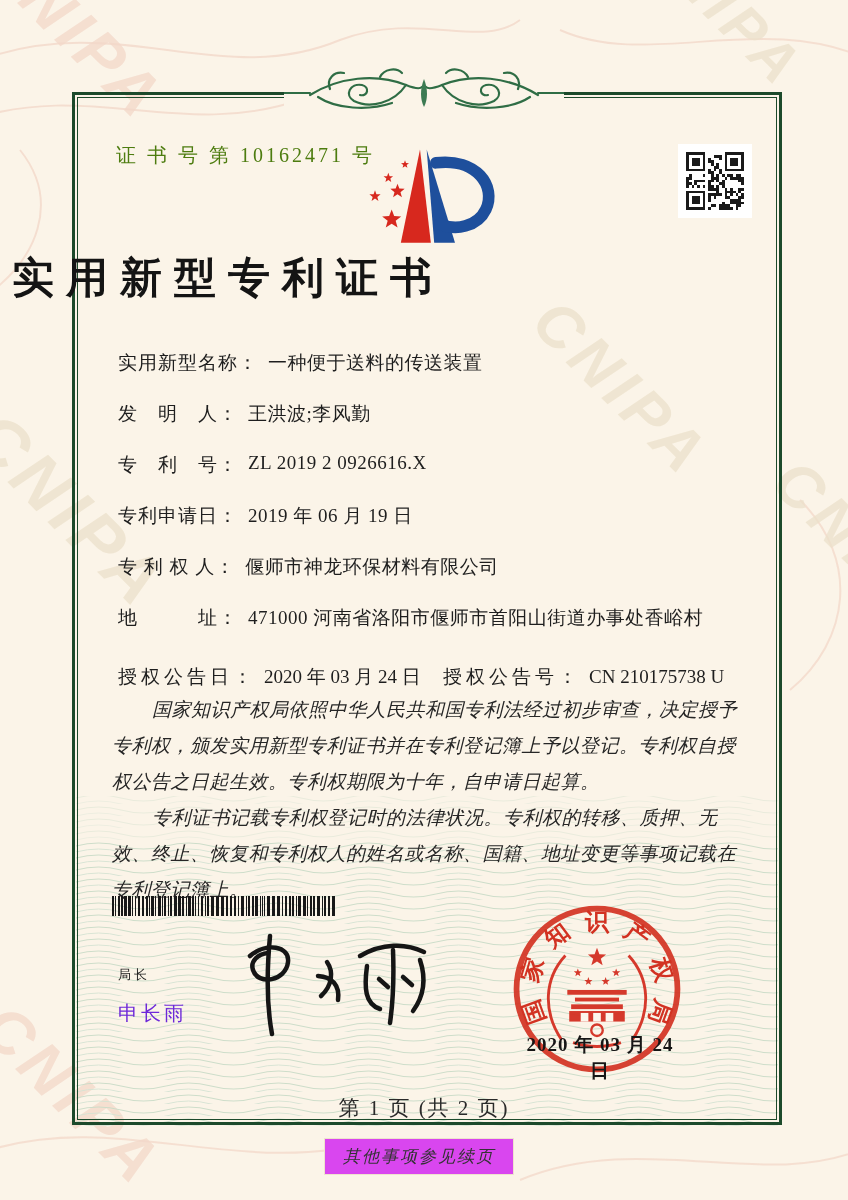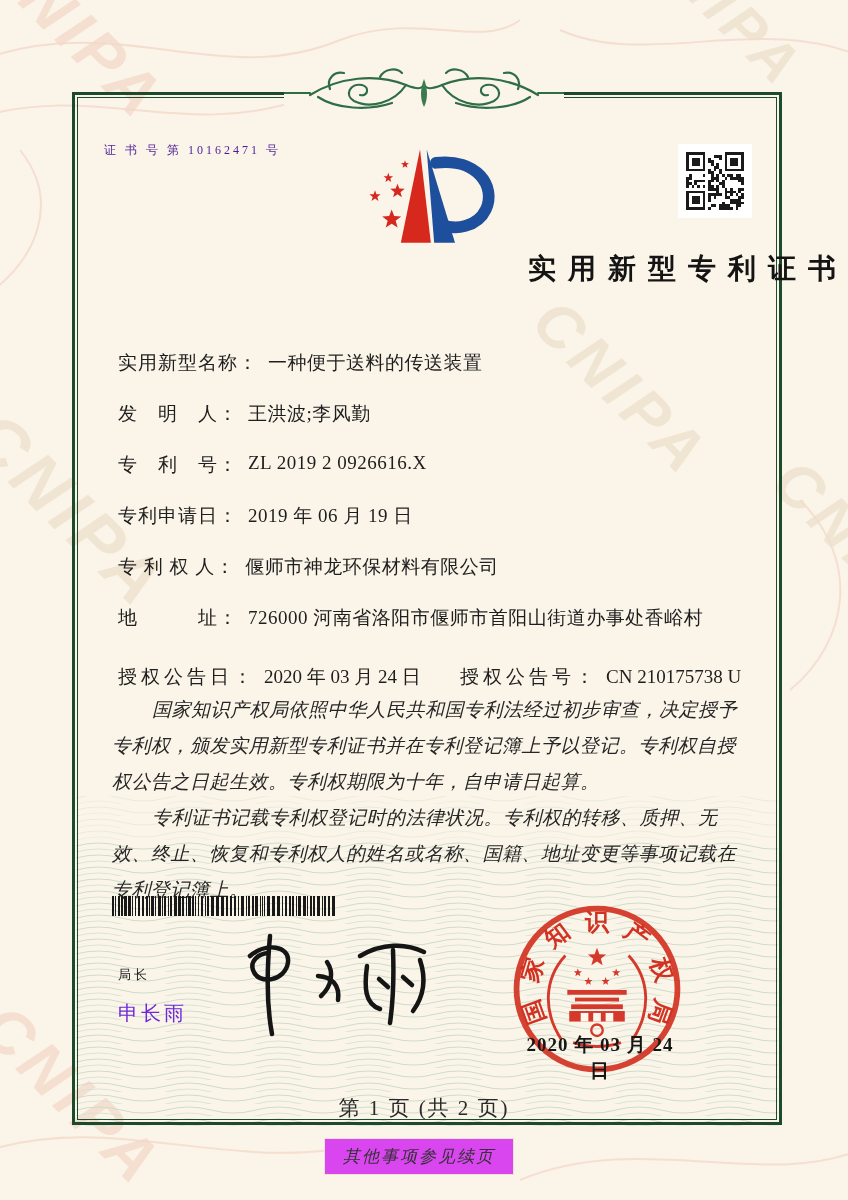--- a/index.html
+++ b/index.html
@@ -27,37 +27,37 @@
   
   .border-outer { position:absolute; left:72px; top:92px; width:710px; height:1033px;
                   border:3px solid #1c4a2b; z-index:3; pointer-events:none; }
   .border-inner { position:absolute; left:2px; top:2px; right:2px; bottom:2px;
                   border:1px solid #1c4a2b; }
   .ornament { position:absolute; left:284px; top:61px; width:280px; height:64px;
               background:#fbf4e8; z-index:4; }
 
   .content { position:absolute; left:0; top:0; width:848px; height:1200px; z-index:5; }
 
-  .cert-no { position:absolute; left:104px; top:142px; font-size:12px; letter-spacing:3px; color:#4c1d95; }
+  .cert-no { position:absolute; left:116px; top:142px; font-size:20px; letter-spacing:3px; color:#4d7c0f; }
 
   .logo { position:absolute; left:350px; top:142px; }
 
   .qr-wrap { position:absolute; left:678px; top:144px; width:74px; height:74px; background:#ffffff;
              display:flex; align-items:center; justify-content:center; }
 
-  .title { position:absolute; left:0; top:250px; width:848px; text-align:right;
-           font-size:28px; font-weight:700; letter-spacing:12px; text-indent:12px; color:#141414; }
+  .title { position:absolute; left:0; top:250px; width:848px; text-align:left;
+           font-size:42px; font-weight:700; letter-spacing:12px; text-indent:12px; color:#141414; }
 
   .fields { position:absolute; left:118px; top:350px; width:620px; }
   .field-row { display:flex; margin-bottom:29px; height:22px; font-size:19px; color:#1e1e1e; }
   .field-label { letter-spacing:1px; flex-shrink:0; margin-right:10px; }
   .field-value { letter-spacing:.5px; white-space:nowrap; }
 
   .grant-row { position:absolute; left:118px; top:664px; width:640px; font-size:19px; color:#1e1e1e; }
-  .grant-pair2 { position:absolute; left:342px; top:0;font-family:Liberation Serif, serif; }
+  .grant-pair2 { position:absolute; left:325px; top:0;font-family:Liberation Serif, serif; }
   .grant-label { letter-spacing:4px; margin-right:8px; }
 
   .paras { position:absolute; left:112px; top:692px; width:628px; }
   .paras p { font-size:19px; line-height:36px; text-indent:2.1em; letter-spacing:.5px; color:#262626;
              font-style:italic; }
 
   .barcode { position:absolute; left:112px; top:896px; }
 
   .director-label { position:absolute; left:118px; top:966px; font-size:13px; letter-spacing:3px; color:#1c1c1c; }
   .director-name  { position:absolute; left:118px; top:1000px; font-size:20px; letter-spacing:3px; color:#6d28d9; }
@@ -309,21 +309,21 @@
       <div class="field-row">
         <span class="field-label">专利申请日：</span>
         <span class="field-value">2019 年 06 月 19 日</span>
       </div>
       <div class="field-row">
         <span class="field-label">专 利 权 人：</span>
         <span class="field-value">偃师市神龙环保材料有限公司</span>
       </div>
       <div class="field-row">
         <span class="field-label">地　　　址：</span>
-        <span class="field-value">726000 河南省洛阳市偃师市首阳山街道办事处香峪村</span>
+        <span class="field-value">471000 河南省洛阳市偃师市首阳山街道办事处香峪村</span>
       </div>
     </div>
 
     <div class="grant-row">
       <span>
         <span class="grant-label">授权公告日：</span><span>2020 年 03 月 24 日</span>
       </span>
       <span class="grant-pair2">
         <span class="grant-label">授权公告号：</span><span>CN 210175738 U</span>
       </span>

